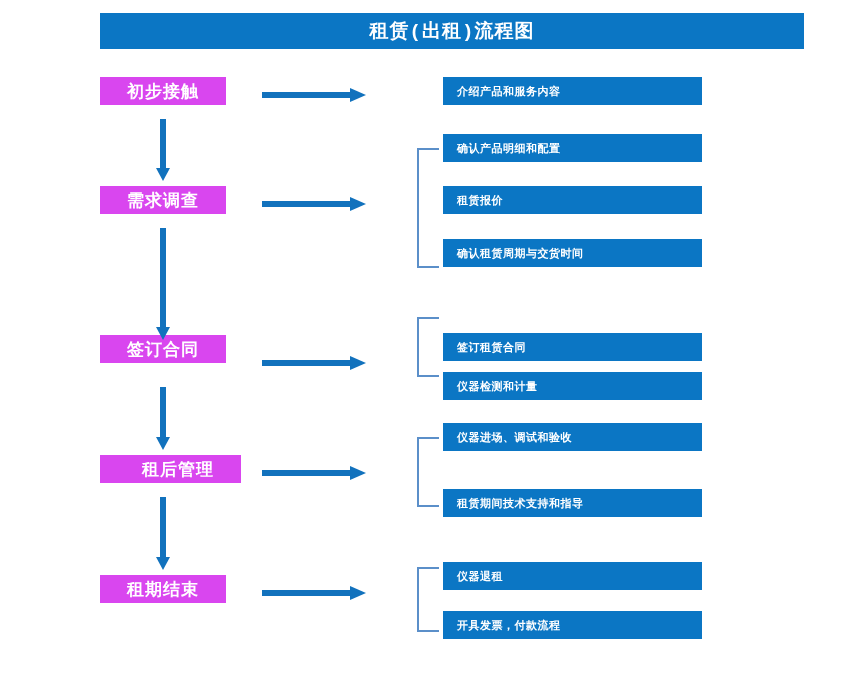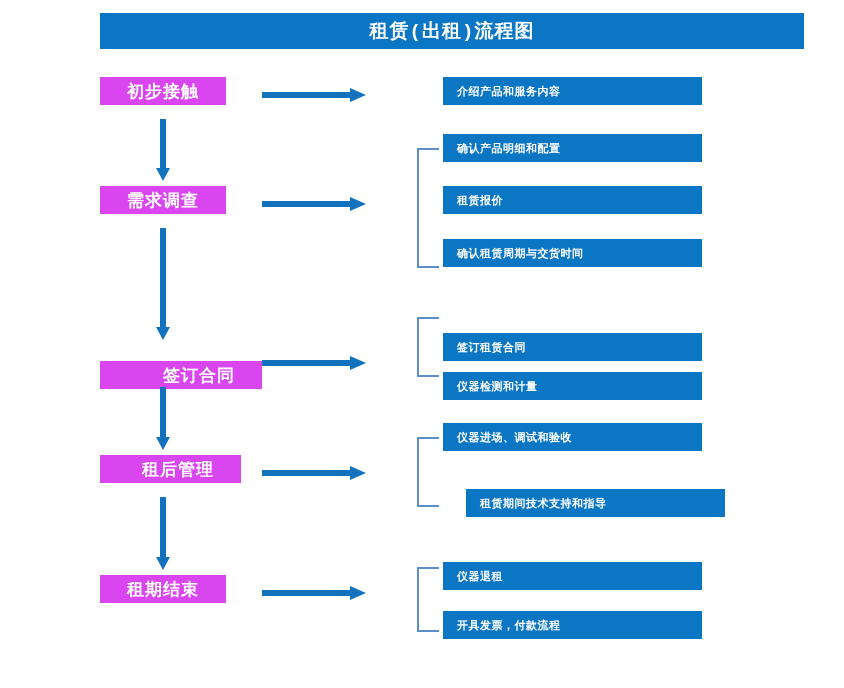--- a/index.html
+++ b/index.html
@@ -131,21 +131,21 @@
 </style>
 </head>
 <body>
 
 <div id="canvas">
 
   <div class="title-bar">租赁(出租)流程图</div>
 
   <div class="stage-box" style="top:77px;">初步接触</div>
   <div class="stage-box" style="top:186px;">需求调查</div>
-  <div class="stage-box" style="top:361px;padding-left:36px;">签订合同</div>
+  <div class="stage-box" style="top:335px;">签订合同</div>
   <div class="stage-box" style="top:455px;padding-left:15px;">租后管理</div>
   <div class="stage-box" style="top:575px;">租期结束</div>
 
   <div class="v-arrow" style="left:156px; top:119px; height:62px;">
     <div class="shaft" style="height:49px;"></div>
     <div class="head"></div>
   </div>
   <div class="v-arrow" style="left:156px; top:228px; height:112px;">
     <div class="shaft" style="height:99px;"></div>
     <div class="head"></div>
@@ -188,18 +188,18 @@
   <div class="detail-box" style="top:77px;">介绍产品和服务内容</div>
 
   <div class="detail-box" style="top:134px;text-align:right;">确认产品明细和配置</div>
   <div class="detail-box" style="top:186px;">租赁报价</div>
   <div class="detail-box" style="top:239px;">确认租赁周期与交货时间</div>
 
   <div class="detail-box" style="top:312px;margin-top:21px;">签订租赁合同</div>
   <div class="detail-box" style="top:360px;margin-top:12px;">仪器检测和计量</div>
 
   <div class="detail-box" style="top:423px;">仪器进场、调试和验收</div>
-  <div class="detail-box" style="top:489px;margin-left:23px;">租赁期间技术支持和指导</div>
+  <div class="detail-box" style="top:489px;">租赁期间技术支持和指导</div>
 
   <div class="detail-box" style="top:562px;">仪器退租</div>
   <div class="detail-box" style="top:611px;text-align:center;">开具发票，付款流程</div>
 
 </div>
 
 </body></html>

